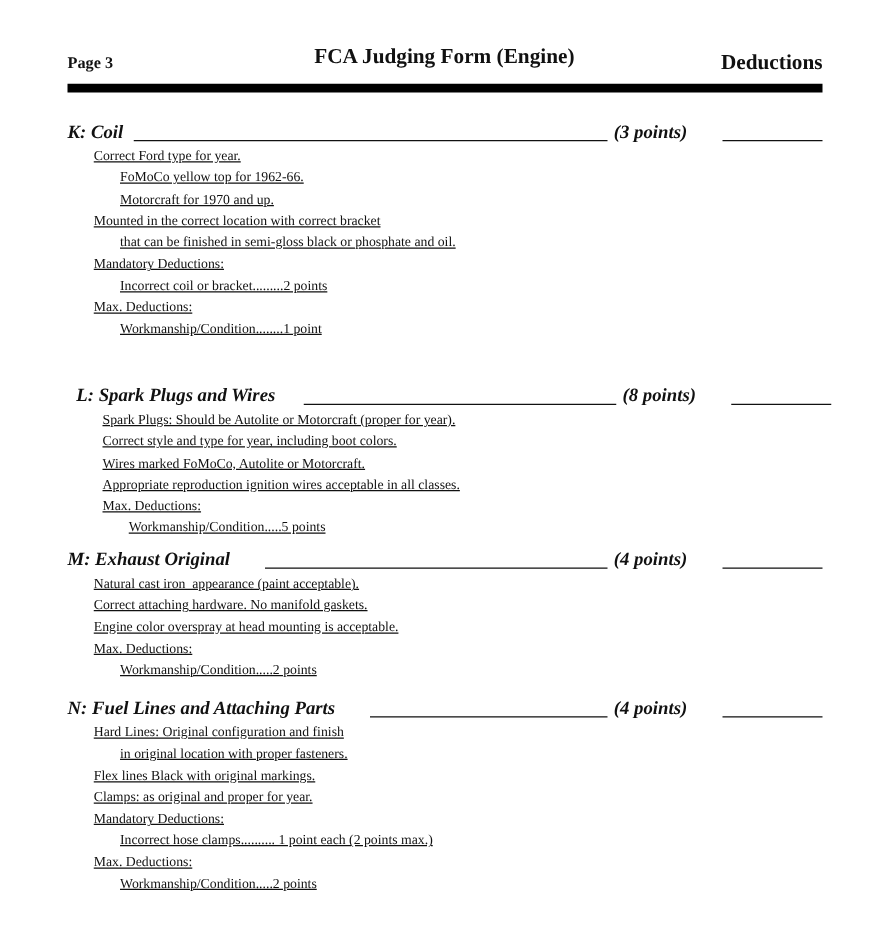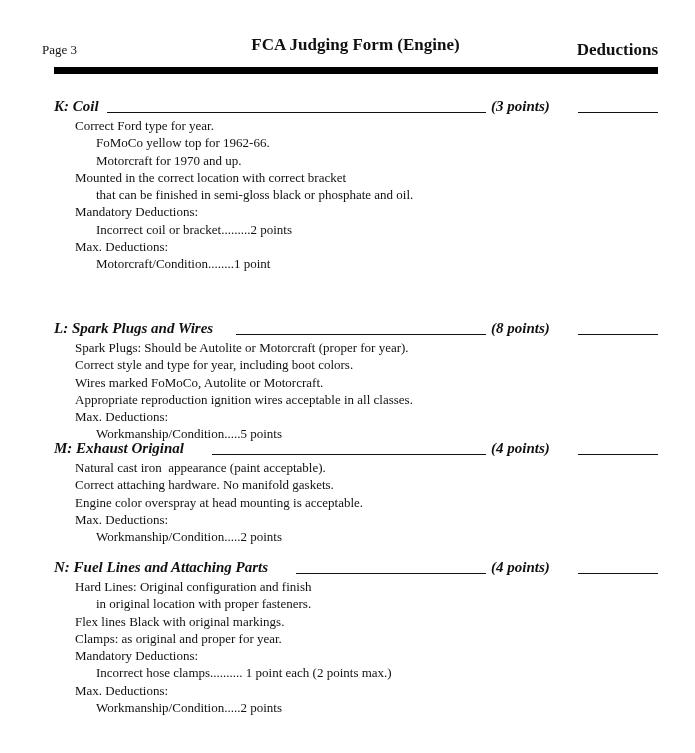--- a/index.html
+++ b/index.html
@@ -1,29 +1,29 @@
 <!DOCTYPE html>
 <html><head>
 <meta charset="utf-8">
 <style>
   html, body { margin:0; padding:0; background:#ffffff; }
   body { width:695px; height:753px; position:relative; overflow:hidden;
          font-family:"Liberation Serif","DejaVu Serif",serif; color:#111; }
-  .page-label { position:absolute; left:42px; top:42px; font-size:13px; font-weight:normal; }
+  .page-label { position:absolute; left:54px; top:42px; font-size:13px; font-weight:bold; }
   .doc-title { position:absolute; left:0; width:695px; top:35px; text-align:center; font-size:17px; font-weight:bold; padding-left:16px; box-sizing:border-box; }
   .ded-header { position:absolute; right:37px; top:40px; font-size:17px; font-weight:bold; }
   .rule { position:absolute; left:54px; width:604px; top:67px; height:7px; background:#000; }
 
   .section { position:absolute; left:54px; width:604px; }
   .sec-head { position:relative; height:19px; font-size:15px; font-weight:bold; white-space:nowrap;font-style:italic; }
   .sec-title { position:absolute; left:0; top:0; }
   .sec-fill { position:absolute; top:14px; height:0; border-bottom:1px solid #111; right:172px; }
   .sec-points { position:absolute; left:437px; top:0; }
   .sec-blank { position:absolute; left:524px; width:80px; top:14px; border-bottom:1px solid #111; }
-  .line { font-size:13px; line-height:17.3px; height:17.3px; white-space:pre; }
+  .line { font-size:11px; line-height:17.3px; height:17.3px; white-space:pre;text-decoration:underline; }
   .l1 { padding-left:21px; }
   .l2 { padding-left:42px; }
 </style>
 </head>
 <body>
 
 <div class="page-label">Page 3</div>
 <div class="doc-title">FCA Judging Form (Engine)</div>
 <div class="ded-header">Deductions</div>
 <div class="rule"></div>
@@ -37,23 +37,23 @@
         <span class="sec-blank"></span>
       </div>
       <div class="line l1">Correct Ford type for year.</div>
       <div class="line l2">FoMoCo yellow top for 1962-66.</div>
       <div class="line l2">Motorcraft for 1970 and up.</div>
       <div class="line l1">Mounted in the correct location with correct bracket</div>
       <div class="line l2">that can be finished in semi-gloss black or phosphate and oil.</div>
       <div class="line l1">Mandatory Deductions:</div>
       <div class="line l2">Incorrect coil or bracket.........2 points</div>
       <div class="line l1">Max. Deductions:</div>
-      <div class="line l2">Motorcraft/Condition........1 point</div>
+      <div class="line l2">Workmanship/Condition........1 point</div>
     </div>
-    <div class="section" style="top: 320px;">
+    <div class="section" style="top: 309px; margin-left: 7px;">
       <div class="sec-head">
         <span class="sec-title">L: Spark Plugs and Wires</span>
         <span class="sec-fill" style="left: 182px;"></span>
         <span class="sec-points">(8 points)</span>
         <span class="sec-blank"></span>
       </div>
       <div class="line l1">Spark Plugs: Should be Autolite or Motorcraft (proper for year).</div>
       <div class="line l1">Correct style and type for year, including boot colors.</div>
       <div class="line l1">Wires marked FoMoCo, Autolite or Motorcraft.</div>
       <div class="line l1">Appropriate reproduction ignition wires acceptable in all classes.</div>

